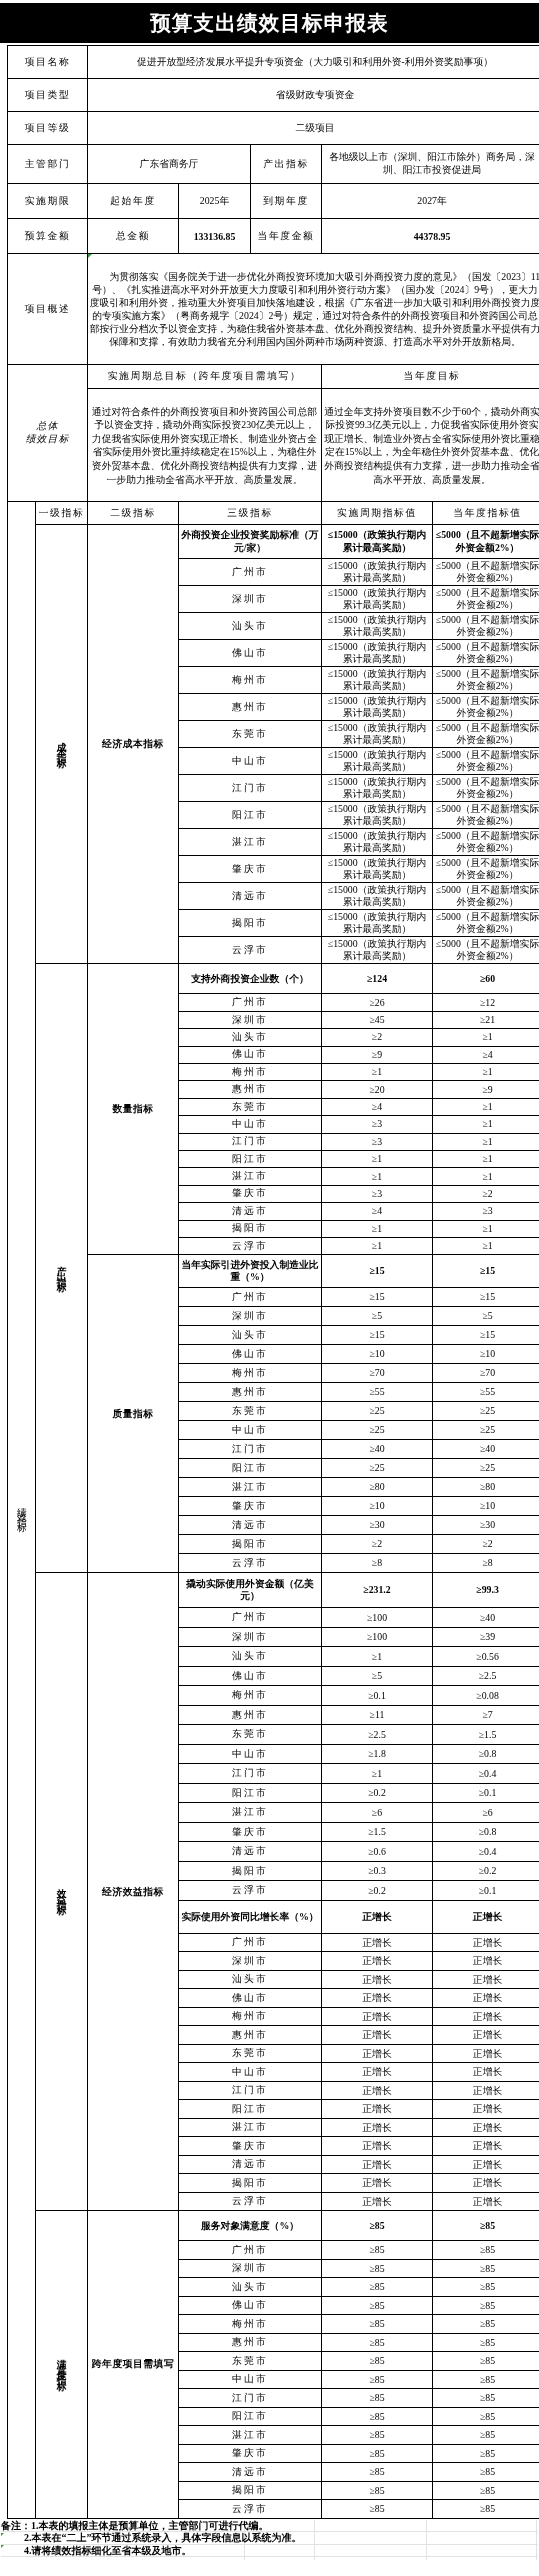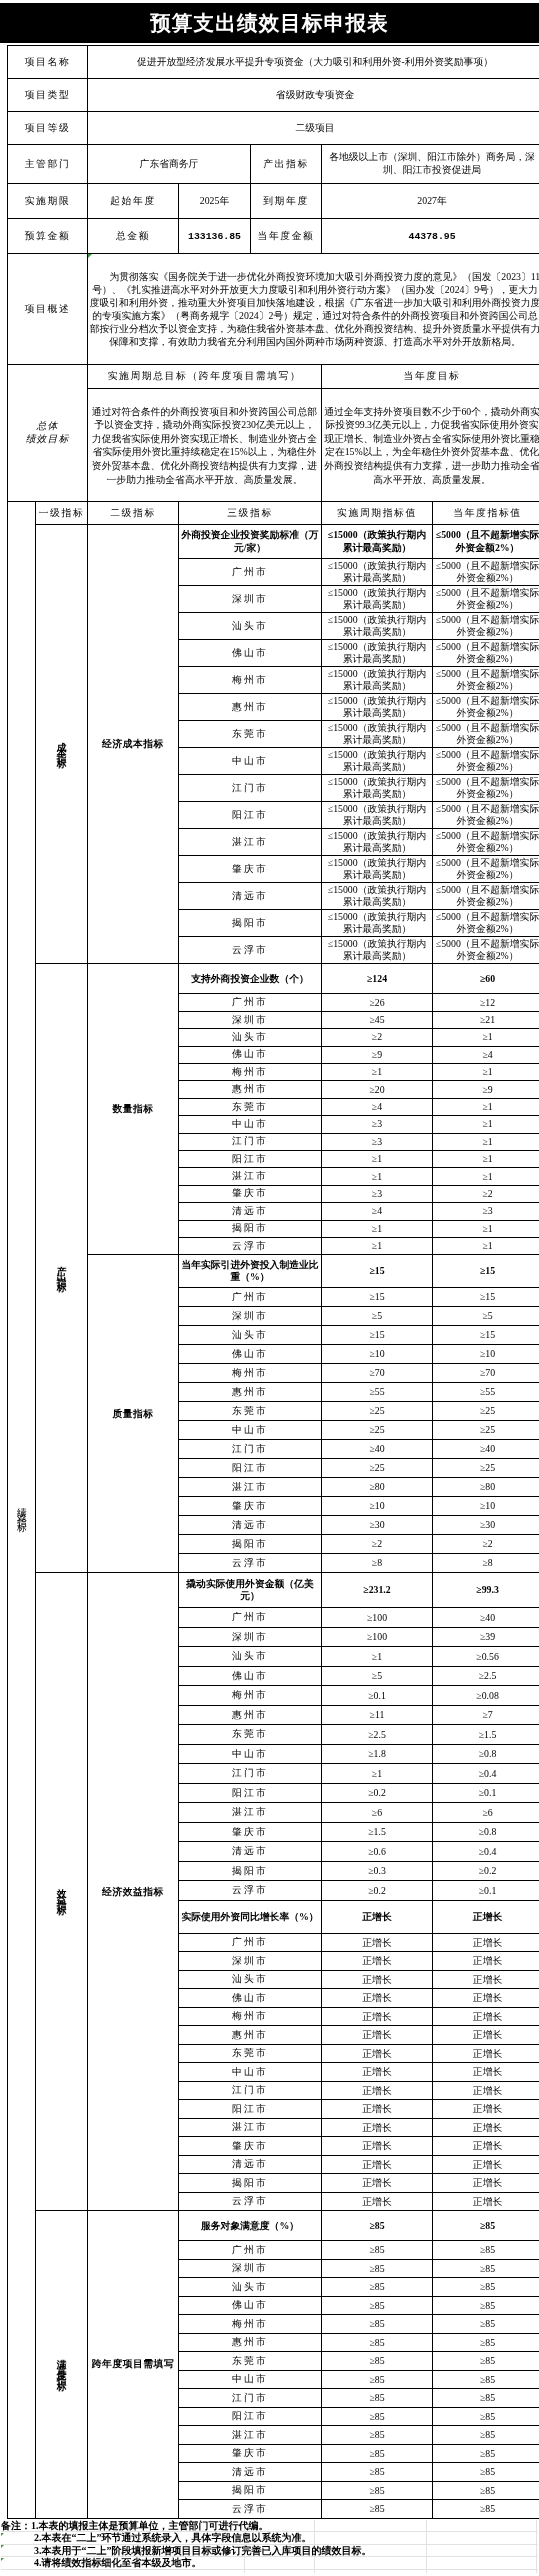--- a/index.html
+++ b/index.html
@@ -9,21 +9,21 @@
   table.main{border-collapse:collapse;table-layout:fixed;width:535px;margin-left:7px;
     border:1.1px solid #000;}
   table.main td{border:0.5px solid #000;vertical-align:middle;text-align:center;
     font-size:9.8px;overflow:hidden;padding:0.5px 1.6px;}
   
   tr.rt1{height:33px} tr.rt2{height:33px} tr.rt3{height:33px}
   tr.rt4{height:39px} tr.rt5{height:35px} tr.rt6{height:35px}
   tr.rov{height:111px} tr.rovh{height:24px} tr.rovc{height:113px}
   td.lbl{letter-spacing:1.6px;font-size:10.3px;}
   td.val{font-size:10.3px;}
-  td.bnum{font-weight:bold;font-size:10.3px;font-family:Liberation Mono, monospace;}
+  td.bnum{font-weight:bold;font-size:10.3px;}
   td.para{ text-align:justify;font-size:10.3px;line-height:13px;padding:3.3px 5.4px;}
   td.para.ind{text-indent:2em;}
   td.goal{text-align:justify;font-size:10.3px;line-height:13.6px;padding:3.3px 4.9px;vertical-align:top;}
   td.pre{white-space:pre-line;font-size:10.3px;letter-spacing:1.1px;font-style:italic;}
   
   tr.rih{height:23px}
   tr.g0{height:27px} tr.g0.ghead{height:34px}
   tr.g1{height:17.4px} tr.g1.ghead{height:30px}
   tr.g2{height:19px} tr.g2.ghead{height:33px}
   tr.g3{height:19.5px} tr.g3.ghead{height:35px}
@@ -36,21 +36,21 @@
   td.citycell{font-size:9.2px;letter-spacing:2.2px;}
   td.valcell{font-size:9.2px;line-height:12px;}
   td.flagged{position:relative;}
   td.flagged::before{content:"";position:absolute;left:0;top:0;width:0;height:0;
     border-top:4.3px solid #2e9e44;border-right:4.3px solid transparent;}
   
   .notes{position:relative;margin:1.1px 0 0 1.1px;width:537px;font-weight:bold;
     font-size:10px;padding-bottom:3.3px;}
   .note-row{position:relative;height:11.4px;line-height:11.4px;border-bottom:0.5px solid #e2e2e2;
     white-space:nowrap;}
-  .note-row.indent{padding-left:33px;}
+  .note-row.indent{padding-left:23px;}
   .note-row.flag::before{content:"";position:absolute;left:0;top:0.5px;width:0;height:0;
     border-top:3.8px solid #2e9e44;border-right:3.8px solid transparent;}
   .ngrid{position:absolute;top:0;bottom:0;width:0.5px;background:#e2e2e2;}
 </style>
 </head>
 <body>
 
 <div class="titlebar">预算支出绩效目标申报表</div>
 
 <table class="main">
@@ -610,16 +610,15 @@
     </tbody>
 </table>
 
 <div class="notes">
   <span class="ngrid" style="left:243px"></span>
   <span class="ngrid" style="left:313px"></span>
   <span class="ngrid" style="left:425px"></span>
   <span class="ngrid" style="left:535px"></span>
   <div class="note-row"><span>备注：</span><span>1.本表的填报主体是预算单位，主管部门可进行代编。</span></div>
   <div class="note-row indent flag"><span>2.本表在“二上”环节通过系统录入，具体字段信息以系统为准。</span></div>
-  <div class="note-row indent flag"><span>3.本表用于“二上”阶段填报新增项目目标或修订完善已入库项目的绩效目标。</span></div>
   <div class="note-row indent flag"><span>4.请将绩效指标细化至省本级及地市。</span></div>
 </div>
 
 
 </body></html>

